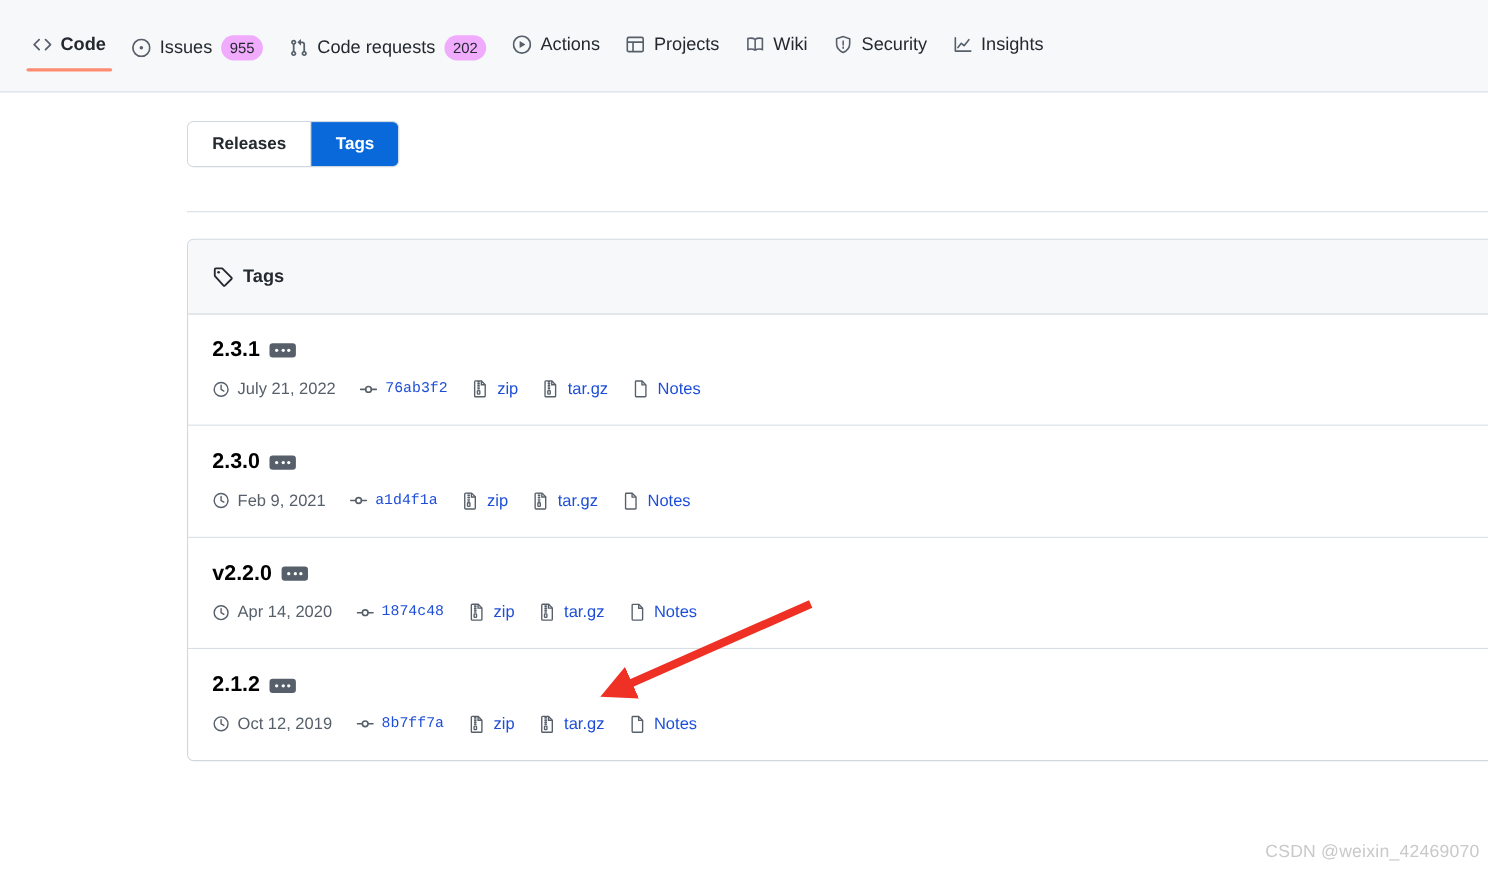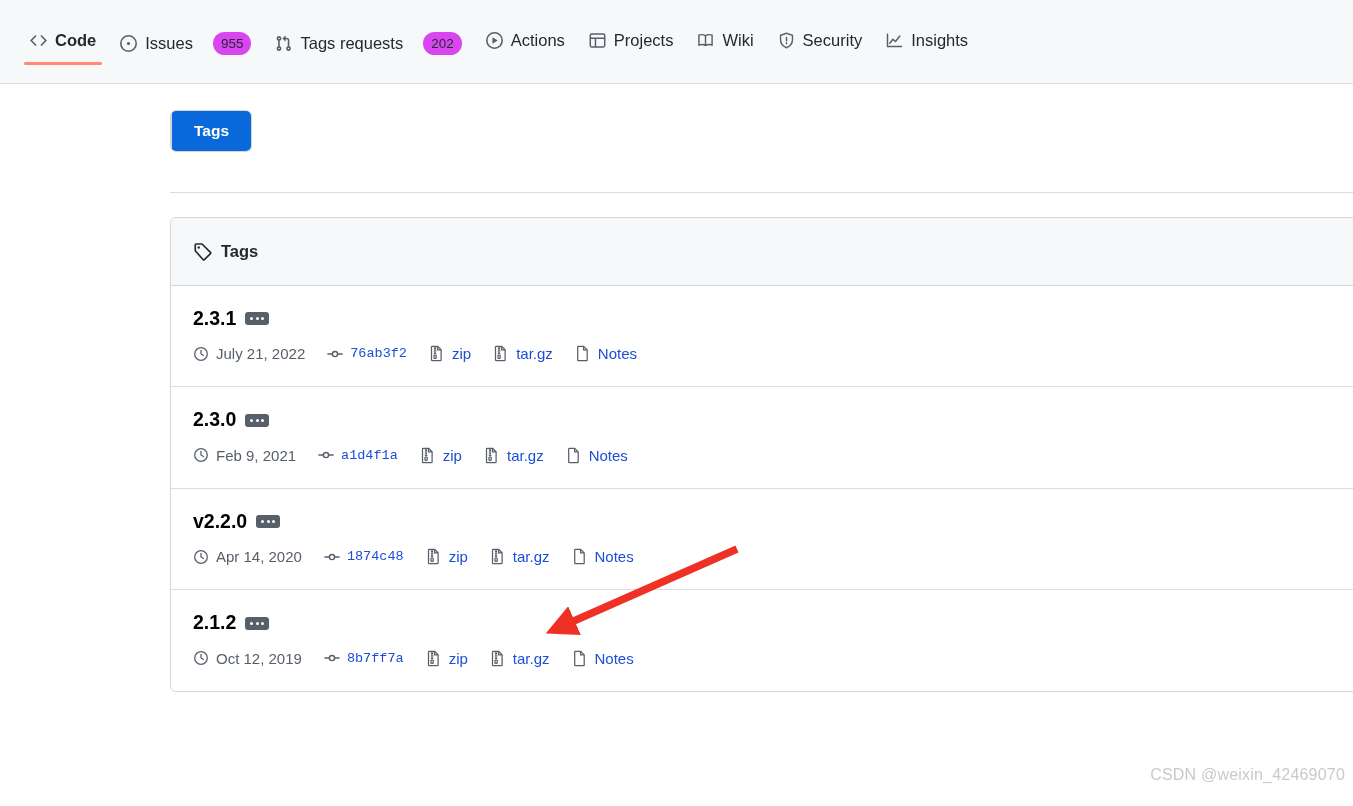--- a/index.html
+++ b/index.html
@@ -56,23 +56,23 @@
   .nav-icon { display: inline-flex; align-items: center; color: #57606a; }
   .nav-icon svg { display: block; }
 
   .counter {
     display: inline-flex;
     align-items: center;
     justify-content: center;
     min-width: 34px;
     height: 23px;
     padding: 0 8px;
-    margin-left: 12px;
+    margin-left: 0;
     border-radius: 20px;
-    background: #d946ef;
+    background: #f0abfc;
     color: #24292f;
     font-size: 13.5px;
     line-height: 1;
   }
 
   
   .content {
     position: absolute;
     left: 170px;
     top: 110px;
@@ -242,21 +242,21 @@
     <span class="nav-label">Issues</span>
     <span class="counter">955</span>
   </div>
 
   <div class="nav-item">
     <span class="nav-icon">
       <svg width="17" height="17" viewBox="0 0 16 16" fill="currentColor">
           <path d="M1.5 3.25a2.25 2.25 0 1 1 3 2.122v5.256a2.251 2.251 0 1 1-1.5 0V5.372A2.25 2.25 0 0 1 1.5 3.25Zm5.677-.177L9.573.677A.25.25 0 0 1 10 .854V2.5h1A2.5 2.5 0 0 1 13.5 5v5.628a2.251 2.251 0 1 1-1.5 0V5a1 1 0 0 0-1-1h-1v1.646a.25.25 0 0 1-.427.177L7.177 3.427a.25.25 0 0 1 0-.354ZM3.75 2.5a.75.75 0 1 0 0 1.5.75.75 0 0 0 0-1.5Zm0 9.5a.75.75 0 1 0 0 1.5.75.75 0 0 0 0-1.5Zm8.25.75a.75.75 0 1 0 1.5 0 .75.75 0 0 0-1.5 0Z"></path>
         </svg>
     </span>
-    <span class="nav-label">Tags requests</span>
+    <span class="nav-label">Code requests</span>
     <span class="counter">202</span>
   </div>
 
   <div class="nav-item">
     <span class="nav-icon">
       <svg width="17" height="17" viewBox="0 0 16 16" fill="currentColor">
           <path d="M8 0a8 8 0 1 1 0 16A8 8 0 0 1 8 0ZM1.5 8a6.5 6.5 0 1 0 13 0 6.5 6.5 0 0 0-13 0Zm4.879-2.773 4.264 2.559a.25.25 0 0 1 0 .428l-4.264 2.559A.25.25 0 0 1 6 10.559V5.442a.25.25 0 0 1 .379-.215Z"></path>
         </svg>
     </span>
     <span class="nav-label">Actions</span>
@@ -300,20 +300,21 @@
     </span>
     <span class="nav-label">Insights</span>
   </div>
 
 </div>
 
 <div class="content">
 
   
   <div class="segmented">
+    <button class="seg-btn">Releases</button>
     <div class="seg-divider"></div>
     <button class="seg-btn active">Tags</button>
   </div>
 
   <div class="rule"></div>
 
   
   <div class="tags-box">
 
     <div class="tags-box-header">

